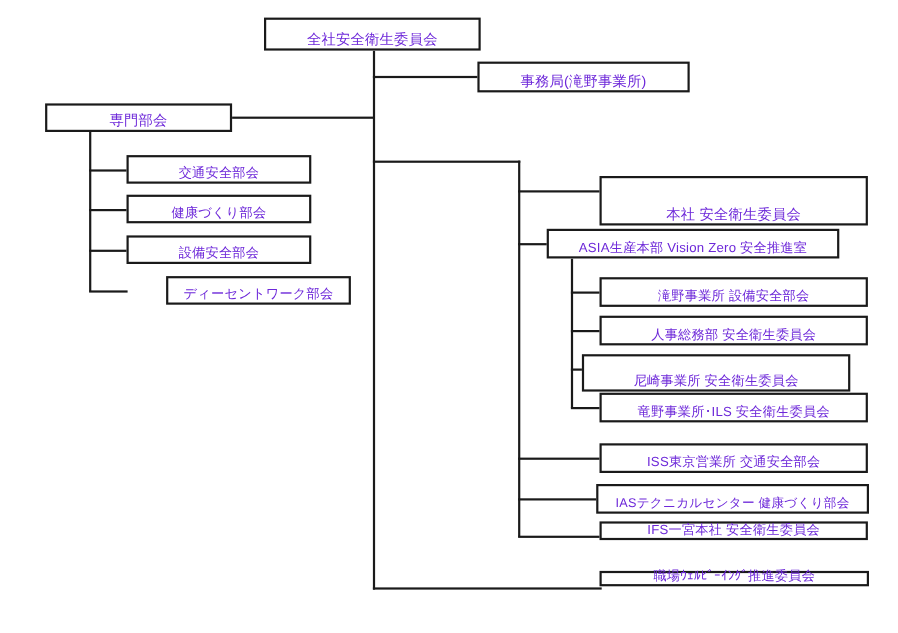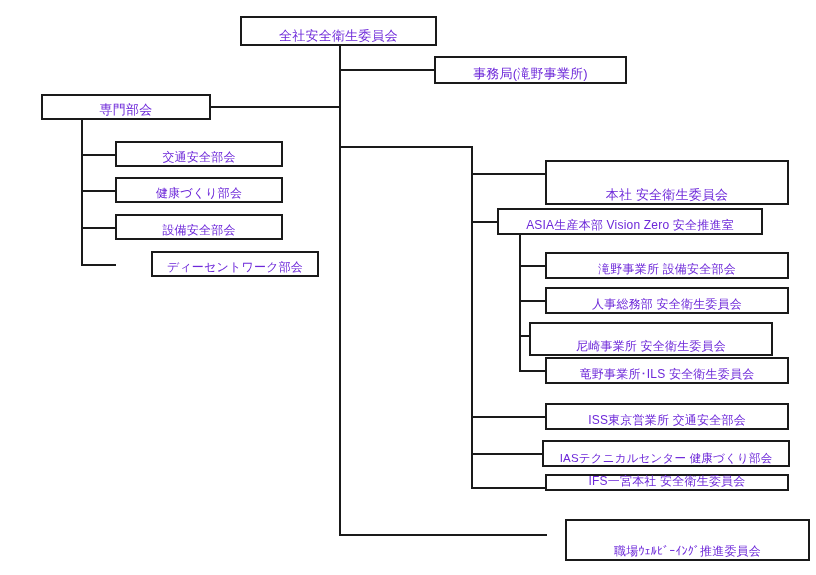--- a/index.html
+++ b/index.html
@@ -132,17 +132,17 @@
     <span>ISS東京営業所  交通安全部会</span>
   </div>
   <div class="node tiny" style="left:542px; top:440px; width:248px; height:27px;">
     <span>IASテクニカルセンター  健康づくり部会</span>
   </div>
   <div class="node small" style="left:545px; top:474px; width:244px; height:17px;">
     <span>IFS一宮本社  安全衛生委員会</span>
   </div>
 
   <div class="line h" style="left:339px; top:534px; width:208px;"></div>
-  <div class="node small" style="left:545px; top:519px; width:245px; height:42px;margin-left:20px;">
+  <div class="node small" style="left:545px; top:519px; width:245px; height:14px;">
     <span>職場ｳｪﾙﾋﾞｰｲﾝｸﾞ推進委員会</span>
   </div>
 
 </div>
 
 </body></html>

